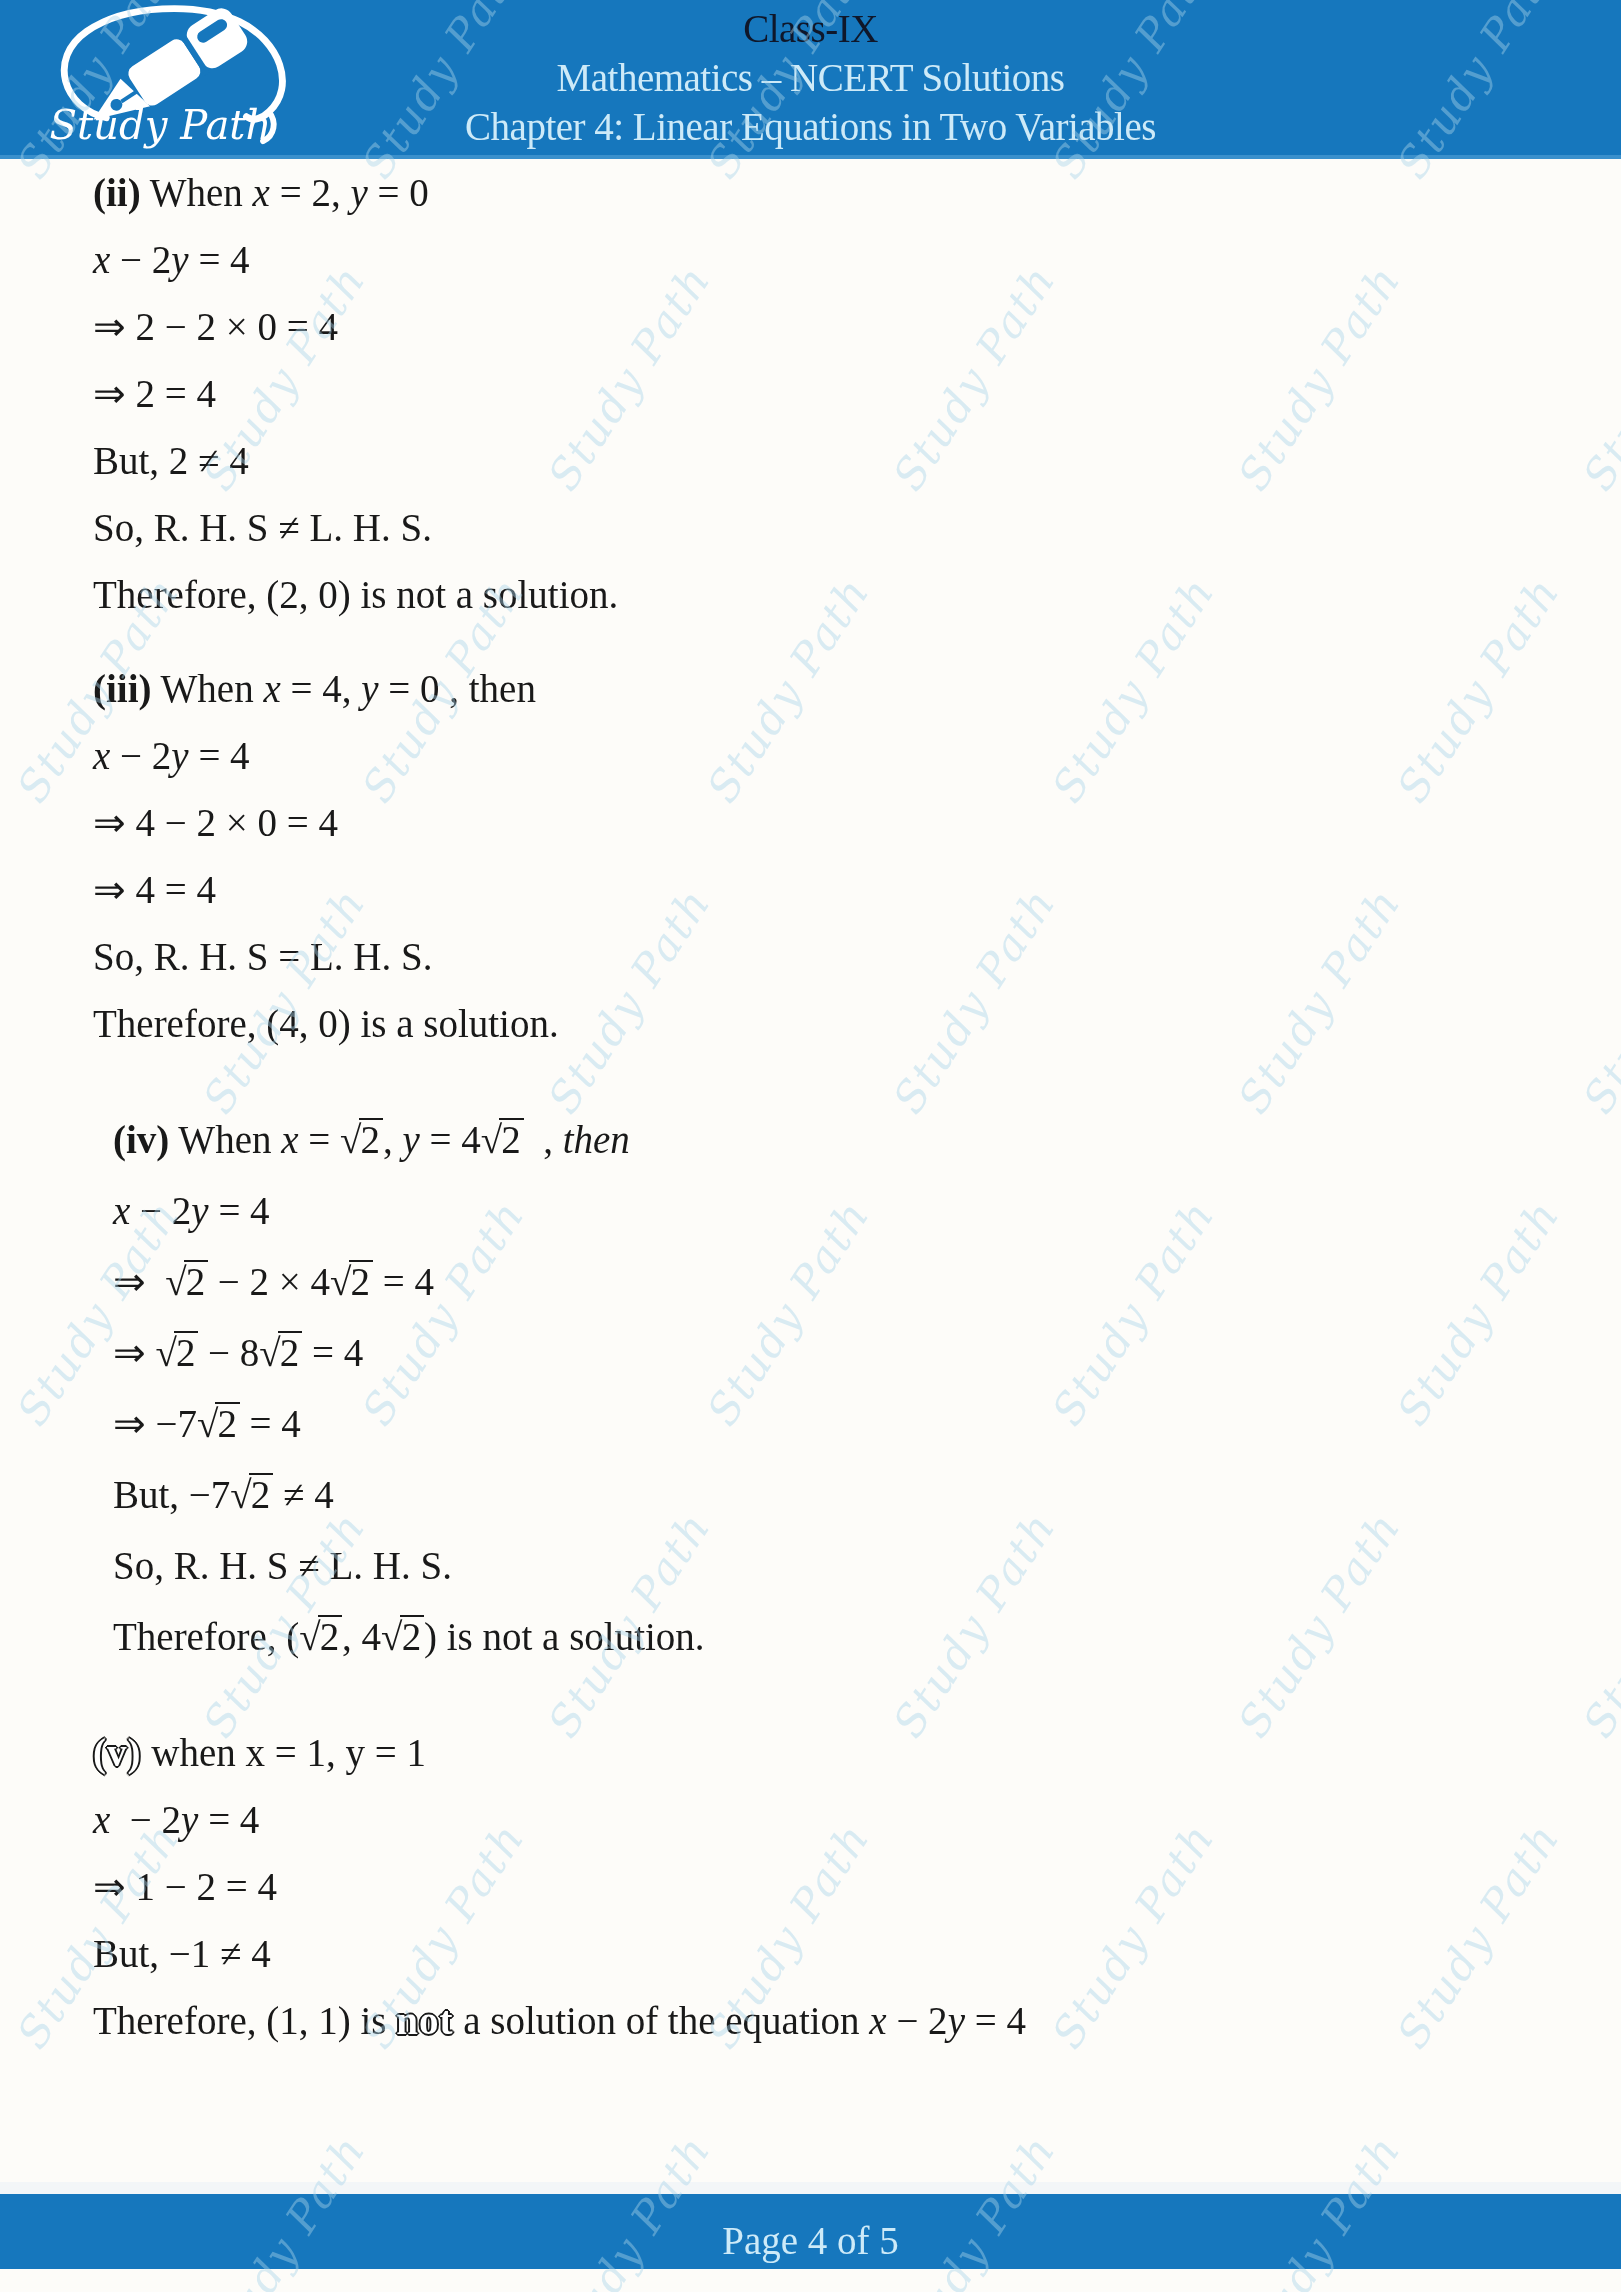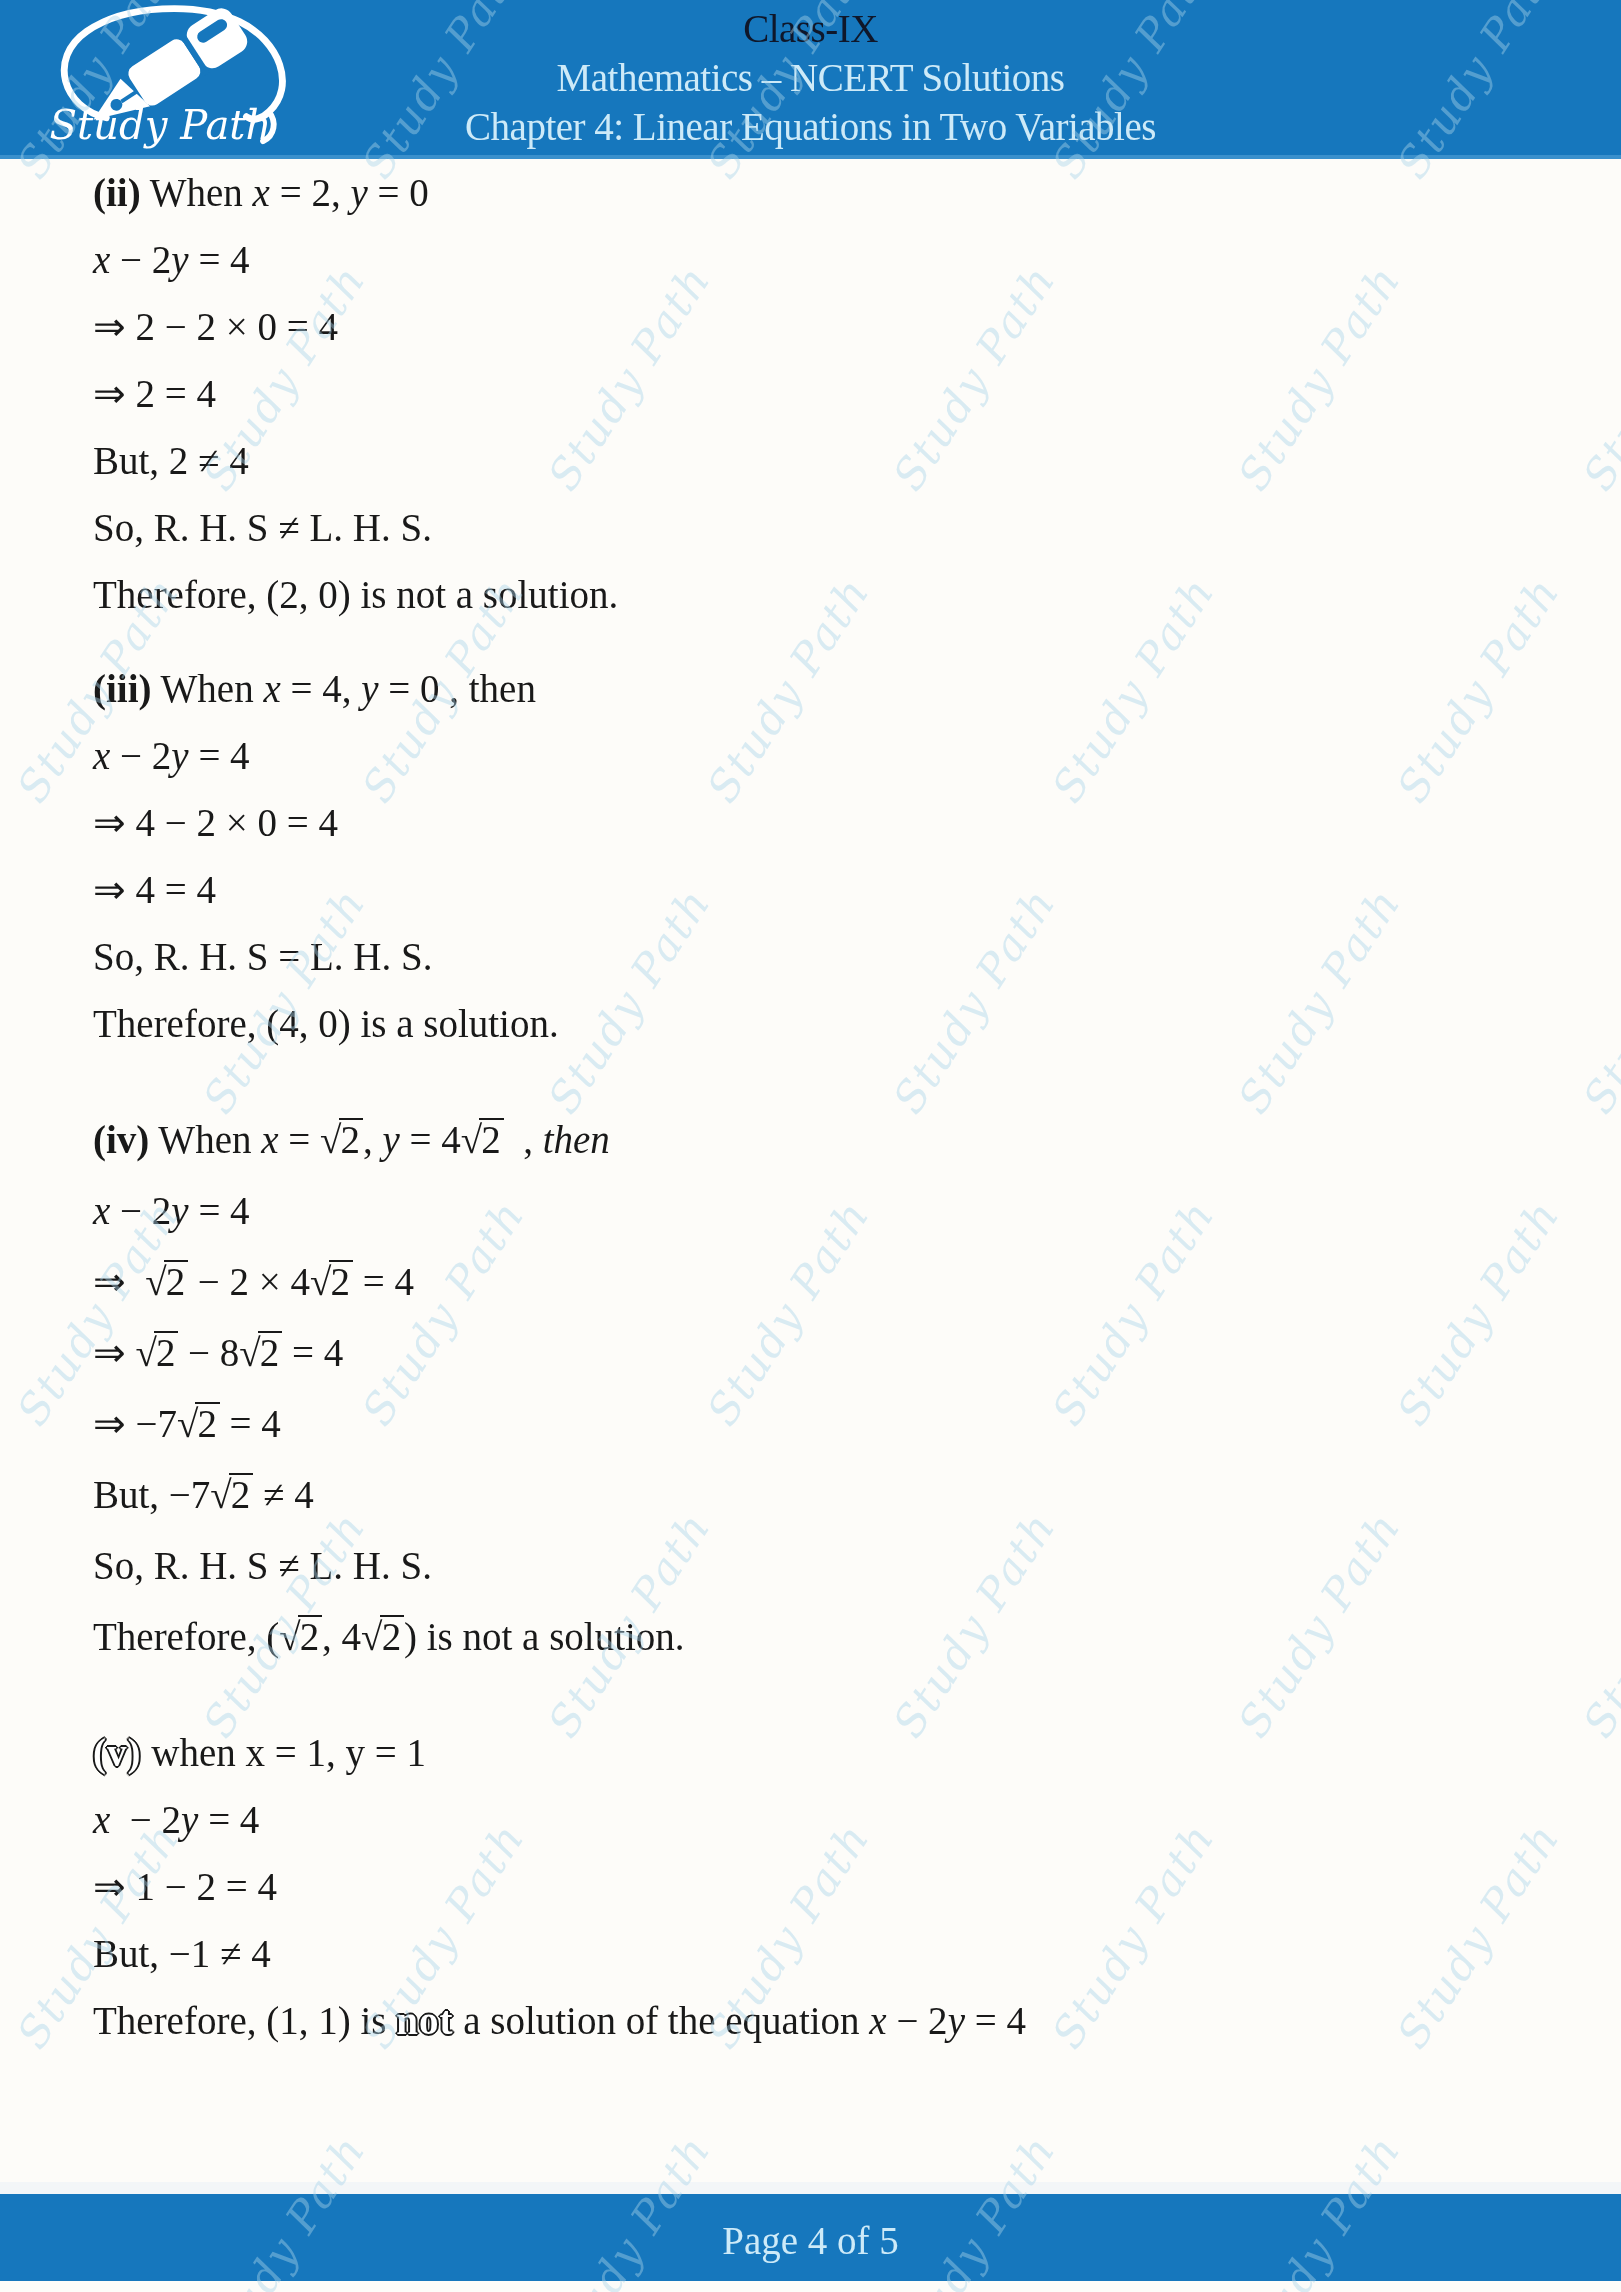--- a/index.html
+++ b/index.html
@@ -30,21 +30,21 @@
   .h1{color:#0f172a;}
   .h2{color:var(--cyan);}
   .h3{color:var(--cyan);}
   
   .content{
     position:absolute;left:93px;top:159px;right:29px;z-index:2;
     color:var(--ink);font-size:39px;
   }
   .line{height:67px;display:flex;align-items:center;white-space:pre;}
   .section.s1{margin-top:27.4px;font-family:Liberation Serif, serif;}
-  .section.s2{margin-top:47px;}
+  .section.s2{margin-top:47px;margin-left:20px;}
   .section.s2 .line{height:71px;}
   .section.s3{margin-top:47px;}
   .u{font-style:normal;}
   .i{font-style:italic;}
   .b{font-weight:bold;}
   .ol{ 
     color:#ffffff;font-weight:bold;letter-spacing:1px;
     text-shadow:-2px 0 0 var(--ink),2px 0 0 var(--ink),0 -2px 0 var(--ink),0 2px 0 var(--ink),
                 -1px -1px 0 var(--ink),1px 1px 0 var(--ink),-1px 1px 0 var(--ink),1px -1px 0 var(--ink);
   }
@@ -63,21 +63,21 @@
     font-family:"DejaVu Serif", serif;
     color:var(--wm);opacity:.42;
     transform:rotate(-57deg);transform-origin:left bottom;
     white-space:nowrap;letter-spacing:2px;
   }
   
   .pre-footer{
     position:absolute;left:0;right:0;top:2182px;height:11.8px;background:#f3f6f8;z-index:1;
   }
   .footer{
-    position:absolute;left:0;right:0;top:2194px;height:87px;
+    position:absolute;left:0;right:0;top:2194px;height:75px;
     background:var(--blue);z-index:1;
   }
   .footer-label{
     position:absolute;left:0;right:0;top:23.5px;text-align:center;
     color:var(--cyan);font-size:39px;
   }
 </style>
 </head>
 <body>
 

